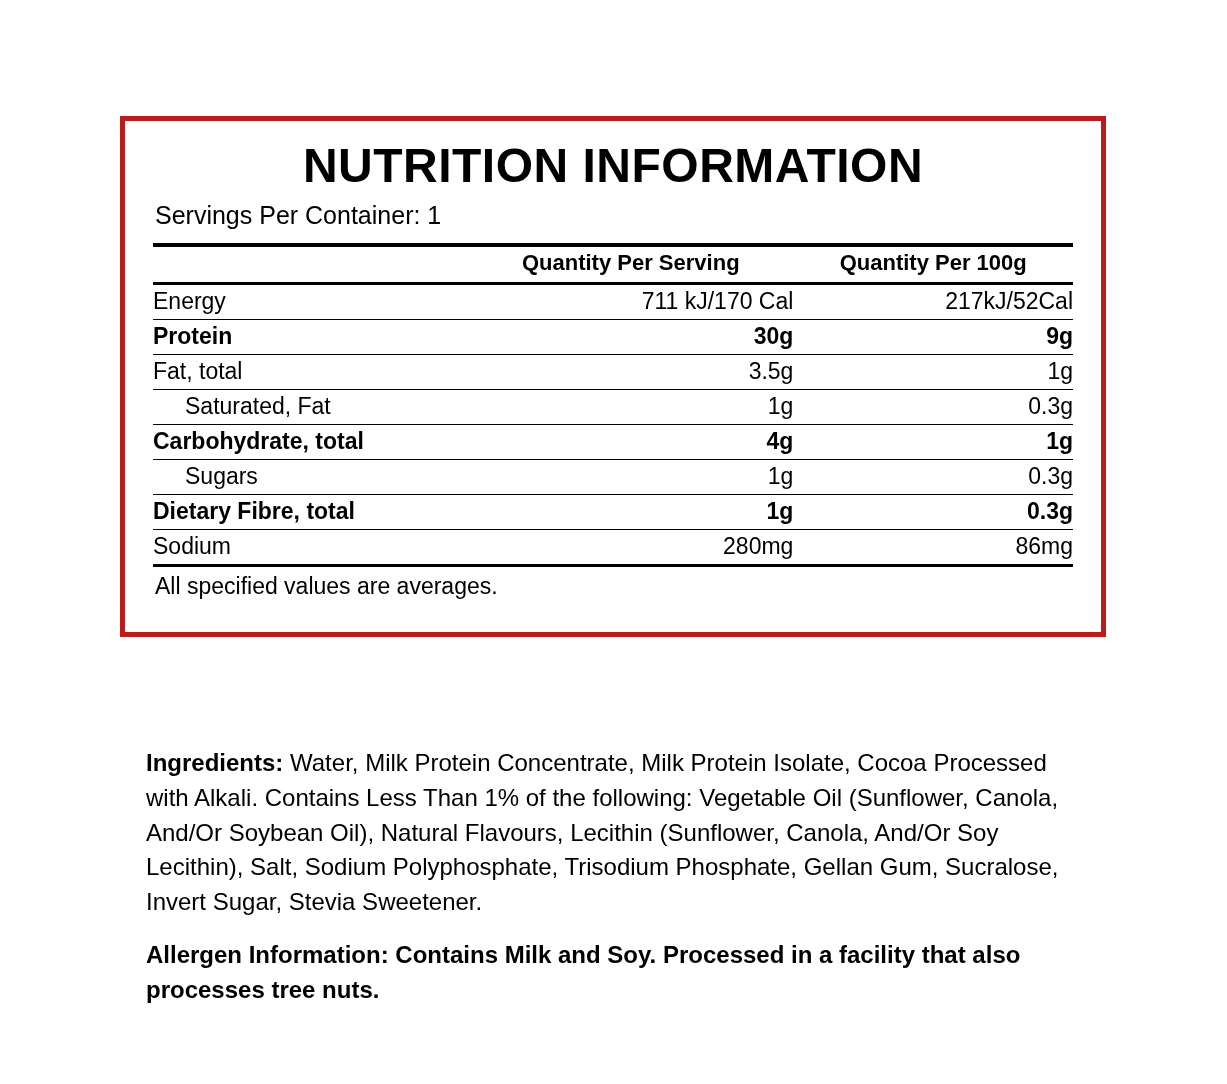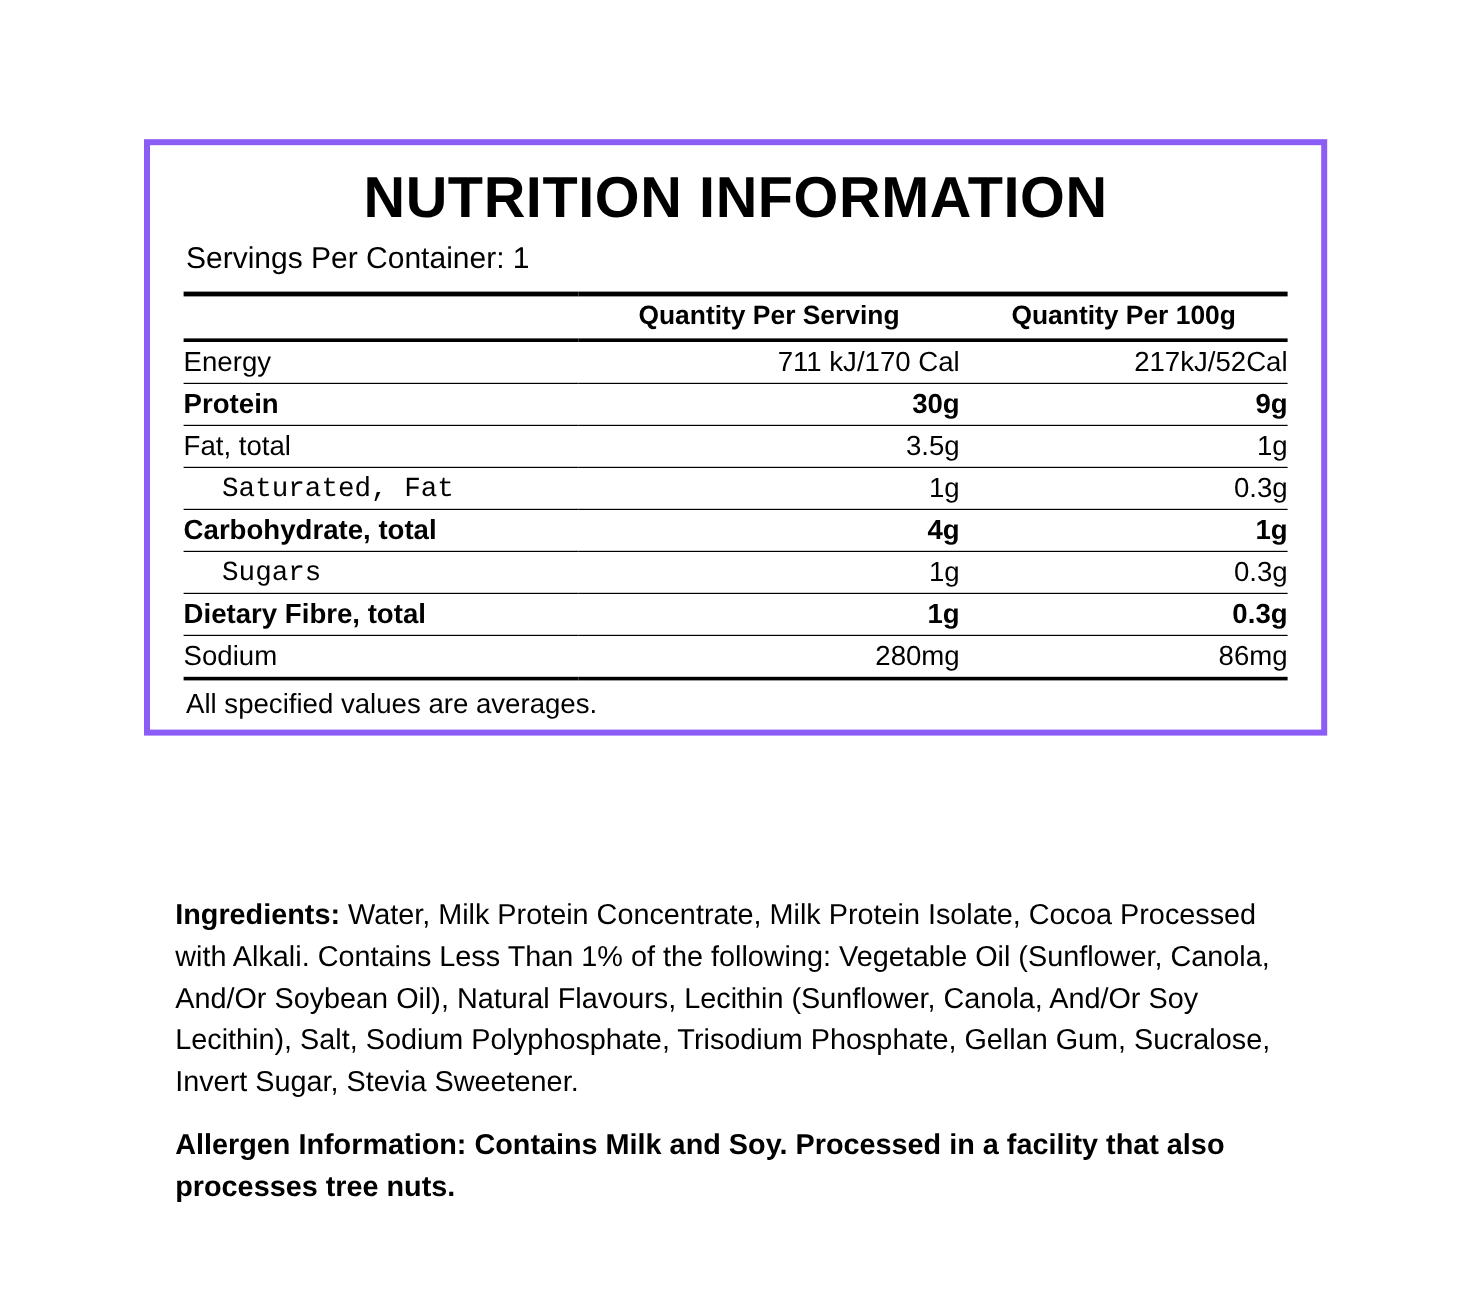--- a/index.html
+++ b/index.html
@@ -23,23 +23,23 @@
     background: #fff;
   }
 
   
   .panel {
     position: absolute;
     left: 120px;
     top: 116px;
     width: 986px;
     box-sizing: border-box;
-    border: 5px solid #8b5cf6;
+    border: 5px solid #b91c1c;
     background: #fff;
-    padding: 18px 28px 8px 28px;
+    padding: 18px 28px 32px 28px;
   }
   .panel-title {
     font-size: 48px;
     font-weight: bold;
     letter-spacing: 0.5px;
     line-height: 1.05;
     text-align: center;
     margin: 2px 0 8px 0;
     white-space: nowrap;
   }
@@ -66,21 +66,21 @@
     padding-bottom: 6px;
   }
   table.nutr thead th.blank { text-align: left; }
   .hdr-row th { border-top: 4px solid #000; border-bottom: 3px solid #000; }
 
   td.label { text-align: left; }
   td.num   { text-align: right; }
 
   .row-line td { border-bottom: 1.5px solid #000; }
   .bold td { font-weight: bold; }
-  .indent { padding-left: 32px !important; font-family: Liberation Mono, monospace; }
+  .indent { padding-left: 32px !important; }
   .thickbottom td { border-bottom: 3px solid #000; }
 
   .footnote {
     font-size: 23px;
     margin-top: 6px;
     margin-left: 2px;
   }
 
   
   .ing-block {

